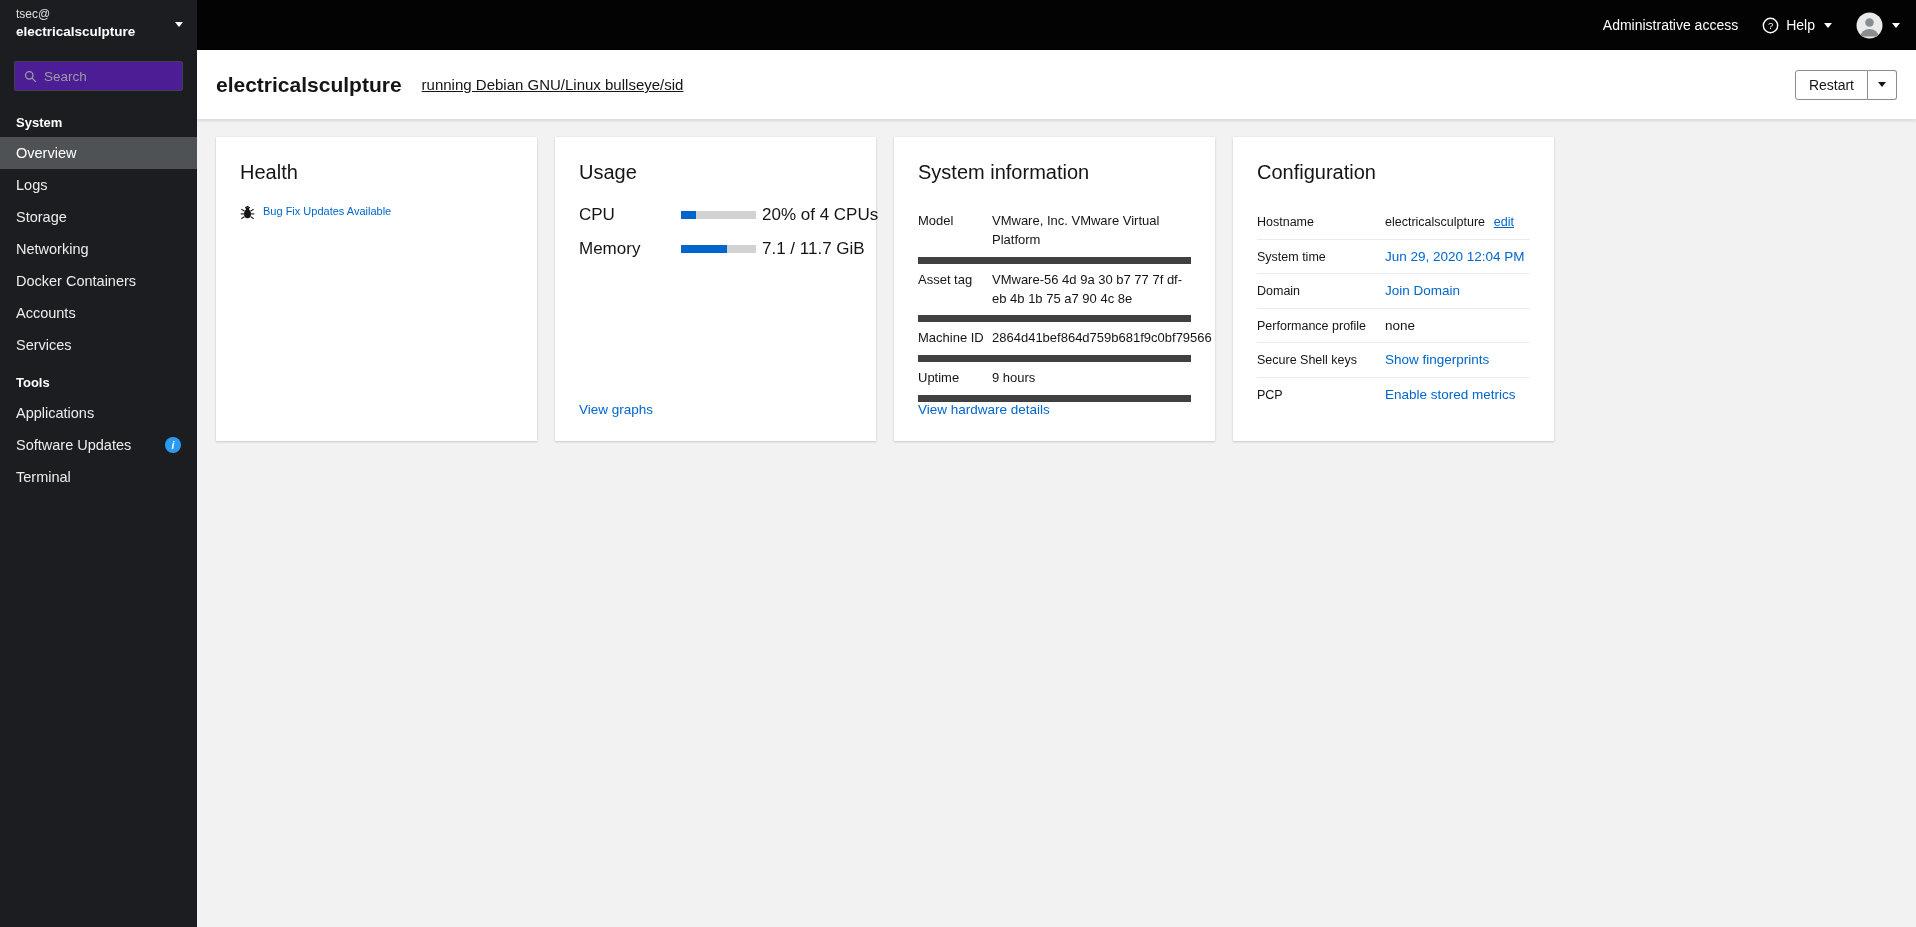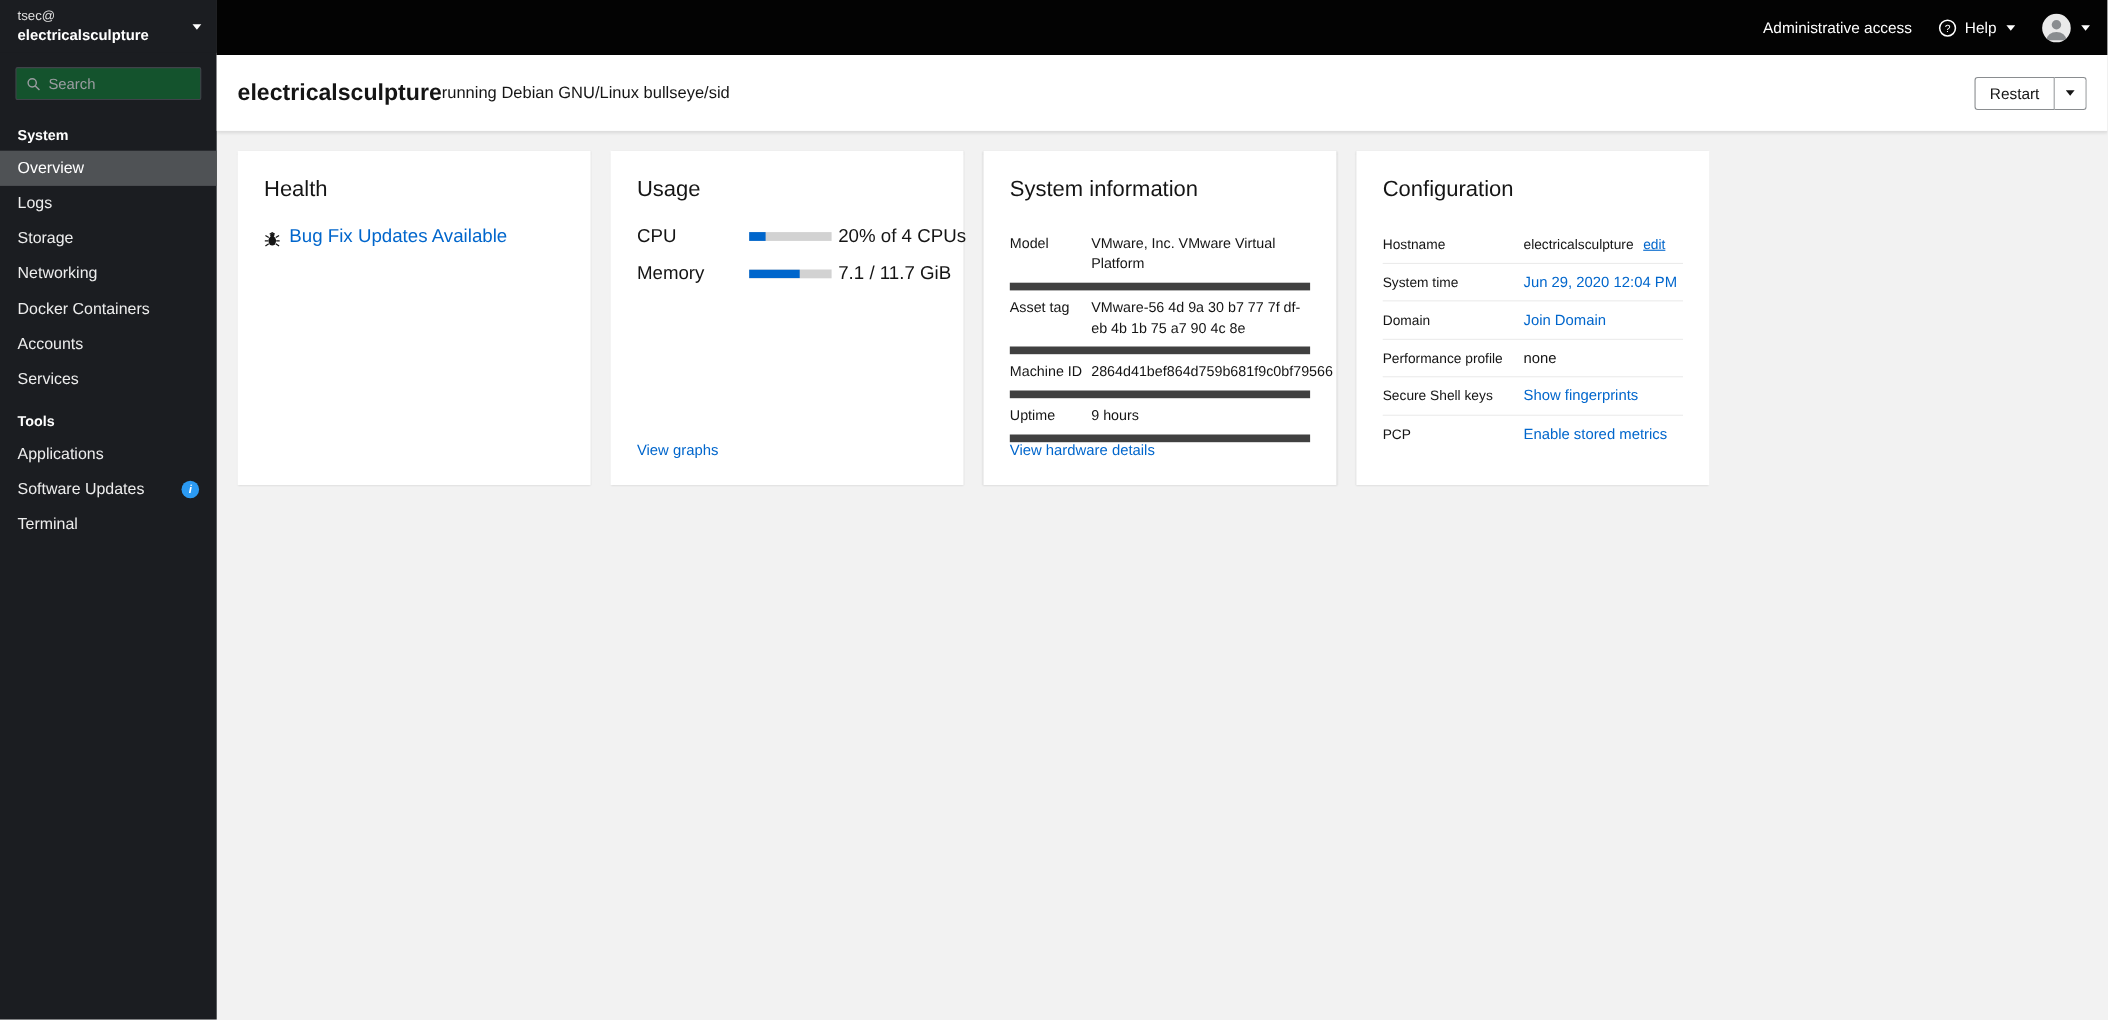--- a/index.html
+++ b/index.html
@@ -25,21 +25,21 @@
   .host-user { font-size:12px; color:#e0e0e0; line-height:1.3; }
   .host-name { font-size:13.5px; font-weight:700; color:#fff; line-height:1.3; }
   .caret {
     width:0; height:0; display:inline-block;
     border-left:4px solid transparent; border-right:4px solid transparent;
     border-top:5px solid currentColor;
   }
   .search-wrap { padding:13px 14px 10px 14px; }
   .search-box {
     display:flex; align-items:center; gap:7px;
-    background:#14532d; border:1px solid #40434a; border-radius:2px;
+    background:#4c1d95; border:1px solid #40434a; border-radius:2px;
     height:30px; padding:0 9px;
   }
   .search-box input {
     background:transparent; border:none; outline:none;
     color:#d2d2d2; font-size:13.5px; width:100%;
     font-family:"Liberation Sans", sans-serif;
   }
   .search-box input::placeholder { color:#9b9da1; }
   .nav { flex:1; overflow:hidden; }
   .nav-section-title {
@@ -72,21 +72,21 @@
   .topbar-item .caret { margin-left:2px; }
 
   .page-header {
     height:69px; background:#fff;
     display:flex; align-items:center;
     padding:0 19px;
     box-shadow:0 2px 3px rgba(3,3,3,0.10);
     position:relative; z-index:2;
   }
   .page-title { font-size:21px; font-weight:700; }
-  .page-sub { font-size:15px; margin-left:0; }
+  .page-sub { font-size:15px; margin-left:20px;text-decoration:underline; }
   .restart-group { margin-left:auto; display:flex; }
   .restart-main {
     background:#fff; border:1px solid #8a8d90;
     padding:6px 13px; font-size:14px; color:#151515;
     border-radius:3px 0 0 3px; cursor:pointer;
     font-family:"Liberation Sans", sans-serif;
   }
   .restart-caret {
     background:#fff; border:1px solid #8a8d90; border-left:none;
     border-radius:0 3px 3px 0; padding:0 10px;
@@ -102,21 +102,21 @@
   .card {
     background:#fff; padding:24px; min-height:283px;
     box-shadow:0 1px 2px rgba(3,3,3,0.16), 0 0 1px rgba(3,3,3,0.08);
     display:flex; flex-direction:column;
   }
   .card-title { font-size:20px; font-weight:500; margin-bottom:21px; }
   .link { color:#0066cc; cursor:pointer; text-decoration:none; }
   .card-footer { margin-top:auto; font-size:13.5px; }
 
   
-  .health-item { display:flex; align-items:flex-end; gap:8px; font-size:17px; }
+  .health-item { display:flex; align-items:flex-start; gap:8px; font-size:11px; }
 
   
   .usage-row {
     display:grid; grid-template-columns:96px 75px auto;
     column-gap:6px; align-items:center;
     font-size:17px; margin-bottom:14px; white-space:nowrap;
   }
   .bar-track { height:8px; background:#d2d2d2; overflow:hidden; }
   .bar-fill { display:block; height:100%; background:#0066cc; }
 

